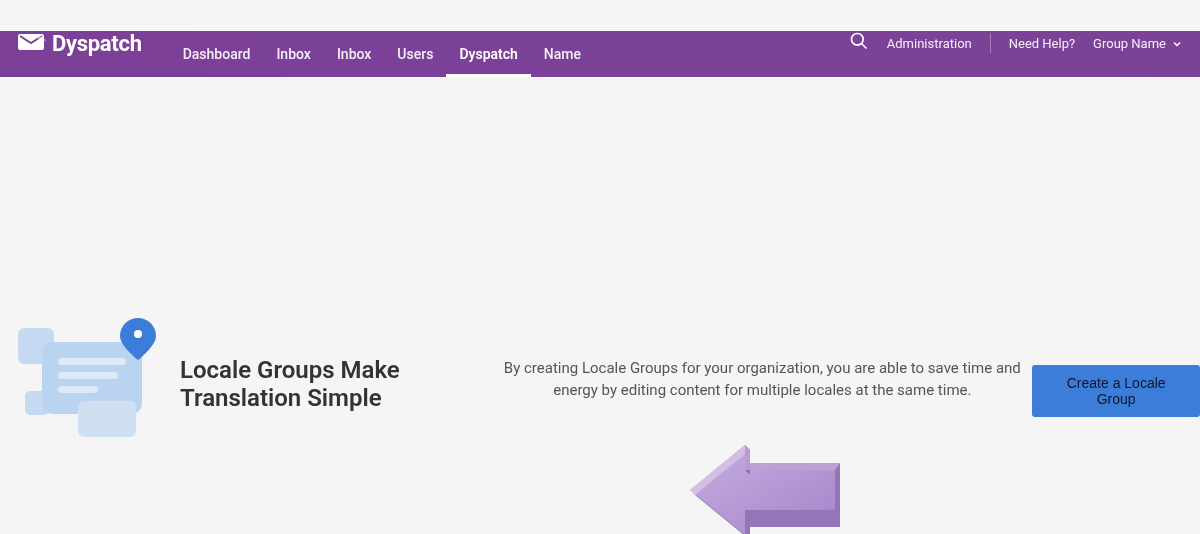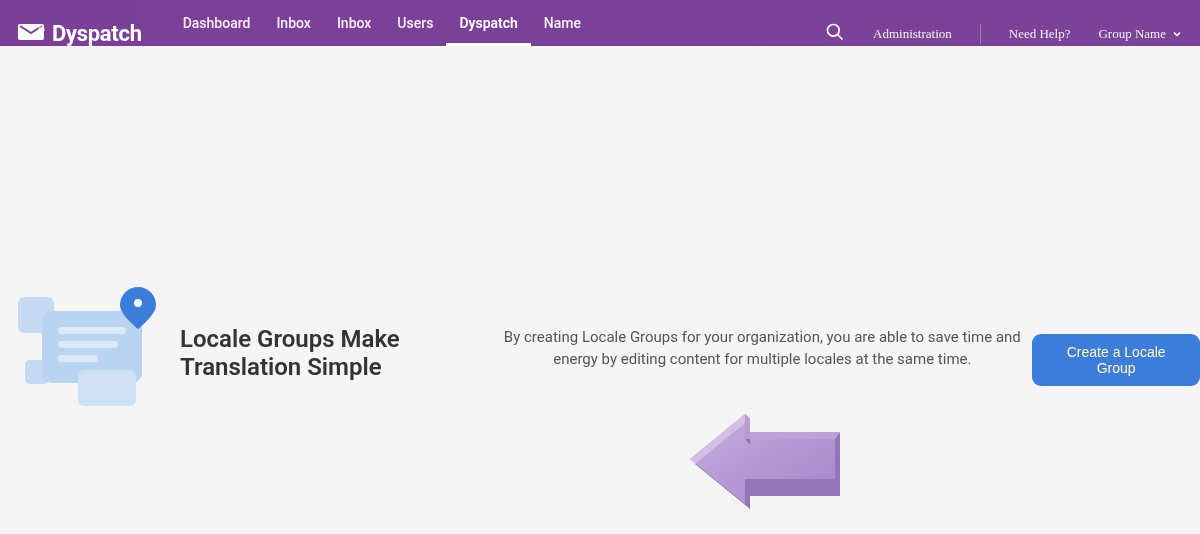--- a/index.html
+++ b/index.html
@@ -12,23 +12,24 @@
       background: #f5f5f5;
       width: 1200px;
       height: 534px;
       overflow: hidden;
     }
     .navbar {
       background: #7b4397;
       background: linear-gradient(to right, #7b3f98, #7b4397);
       height: 46px;
       display: flex;
-      align-items: flex-end;
+      align-items: flex-start;
       padding: 0 18px;
       color: white;
+      margin-top: 31px;
     }
     .logo {
       display: flex;
       align-items: center;
       gap: 6px;
       margin-right: 28px;
     }
     .logo-text {
       font-size: 22px;
       font-weight: 700;
@@ -65,22 +66,21 @@
       bottom: 0;
       left: 0;
       right: 0;
       height: 3px;
       background: #fff;
     }
     .nav-right {
       margin-left: auto;
       display: flex;
       align-items: center;
-      gap: 28px;
-      font-family: Liberation Serif, serif;
+      gap: 18px;
     }
     .search-icon {
       width: 20px;
       height: 20px;
       cursor: pointer;
     }
     .nav-right-item {
       color: rgba(255,255,255,0.92);
       font-size: 13px;
       cursor: pointer;
@@ -125,26 +125,26 @@
     .description {
       font-size: 15px;
       color: #555;
       text-align: center;
       max-width: 540px;
       line-height: 1.5;
       margin-bottom: 24px;
     }
     .cta-button {
       background: #3b7dd8;
-      color: #fef9c3;
+      color: #0f172a;
       border: none;
       padding: 10px 32px;
       font-size: 14px;
       font-weight: 500;
-      border-radius: 9px;
+      border-radius: 3px;
       cursor: pointer;
     }
     .arrow-decoration {
       position: absolute;
       right: 350px;
       bottom: 20px;
       width: 160px;
       height: 100px;
     }
   </style>

